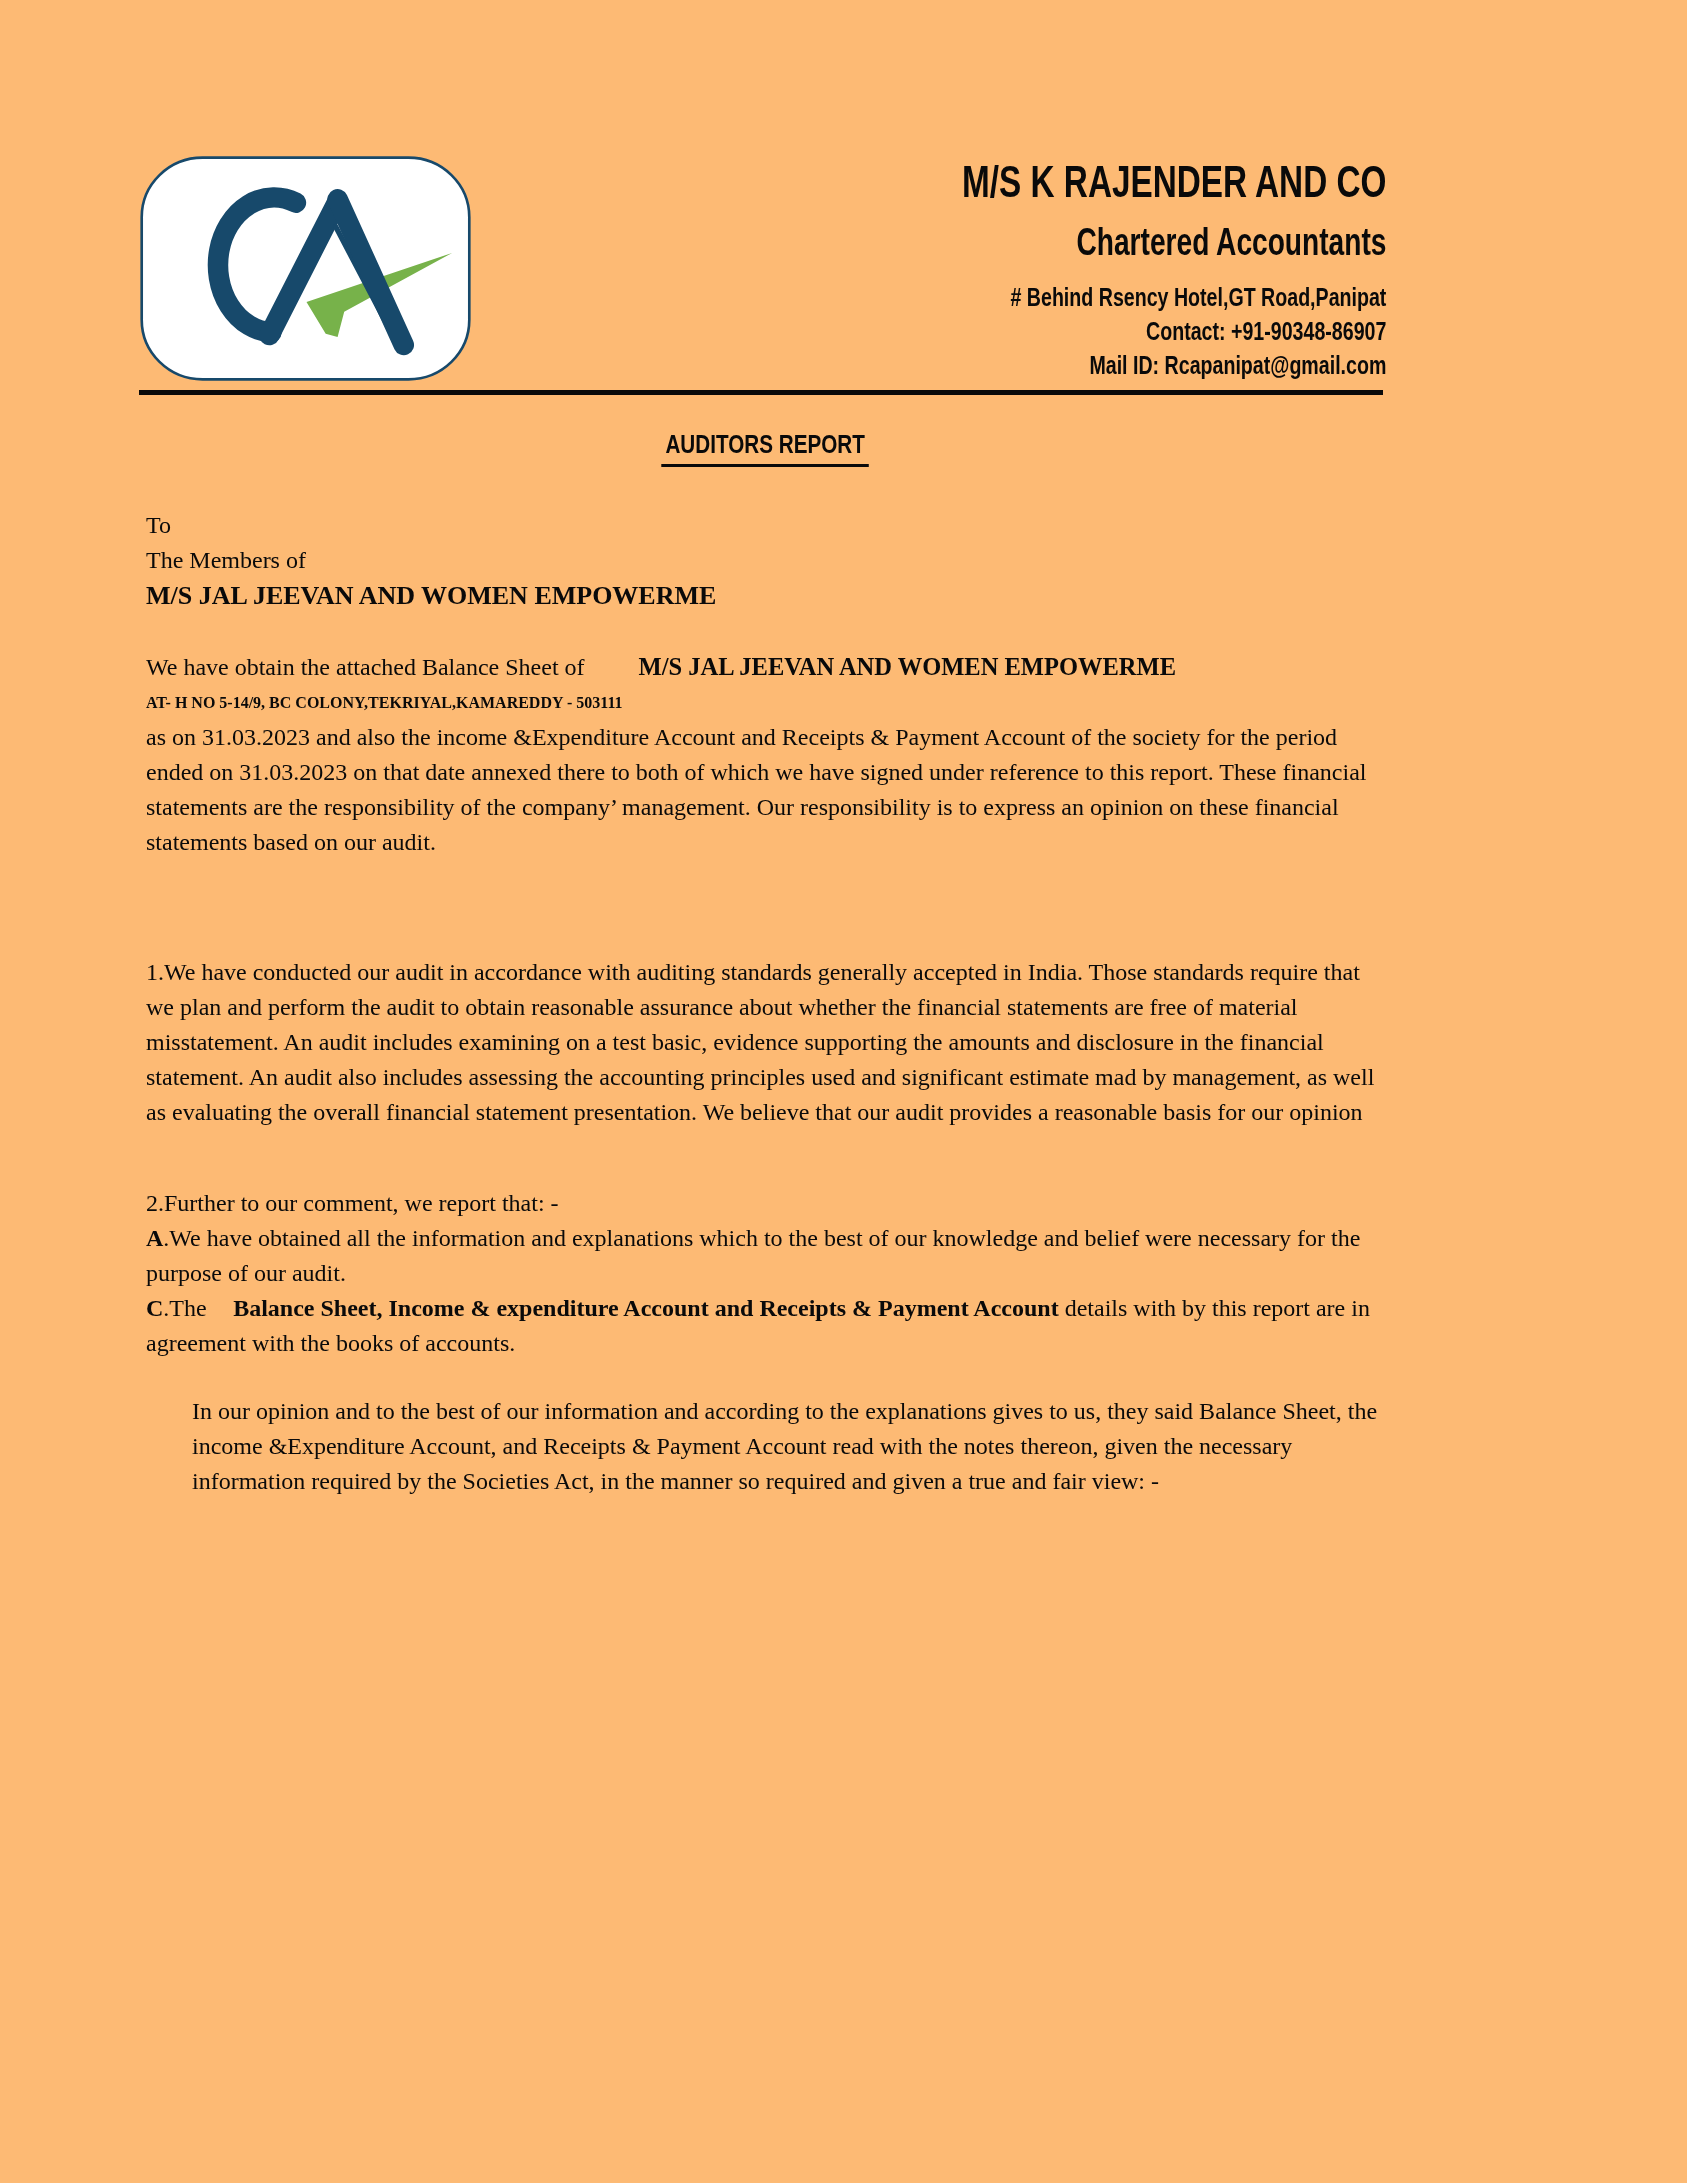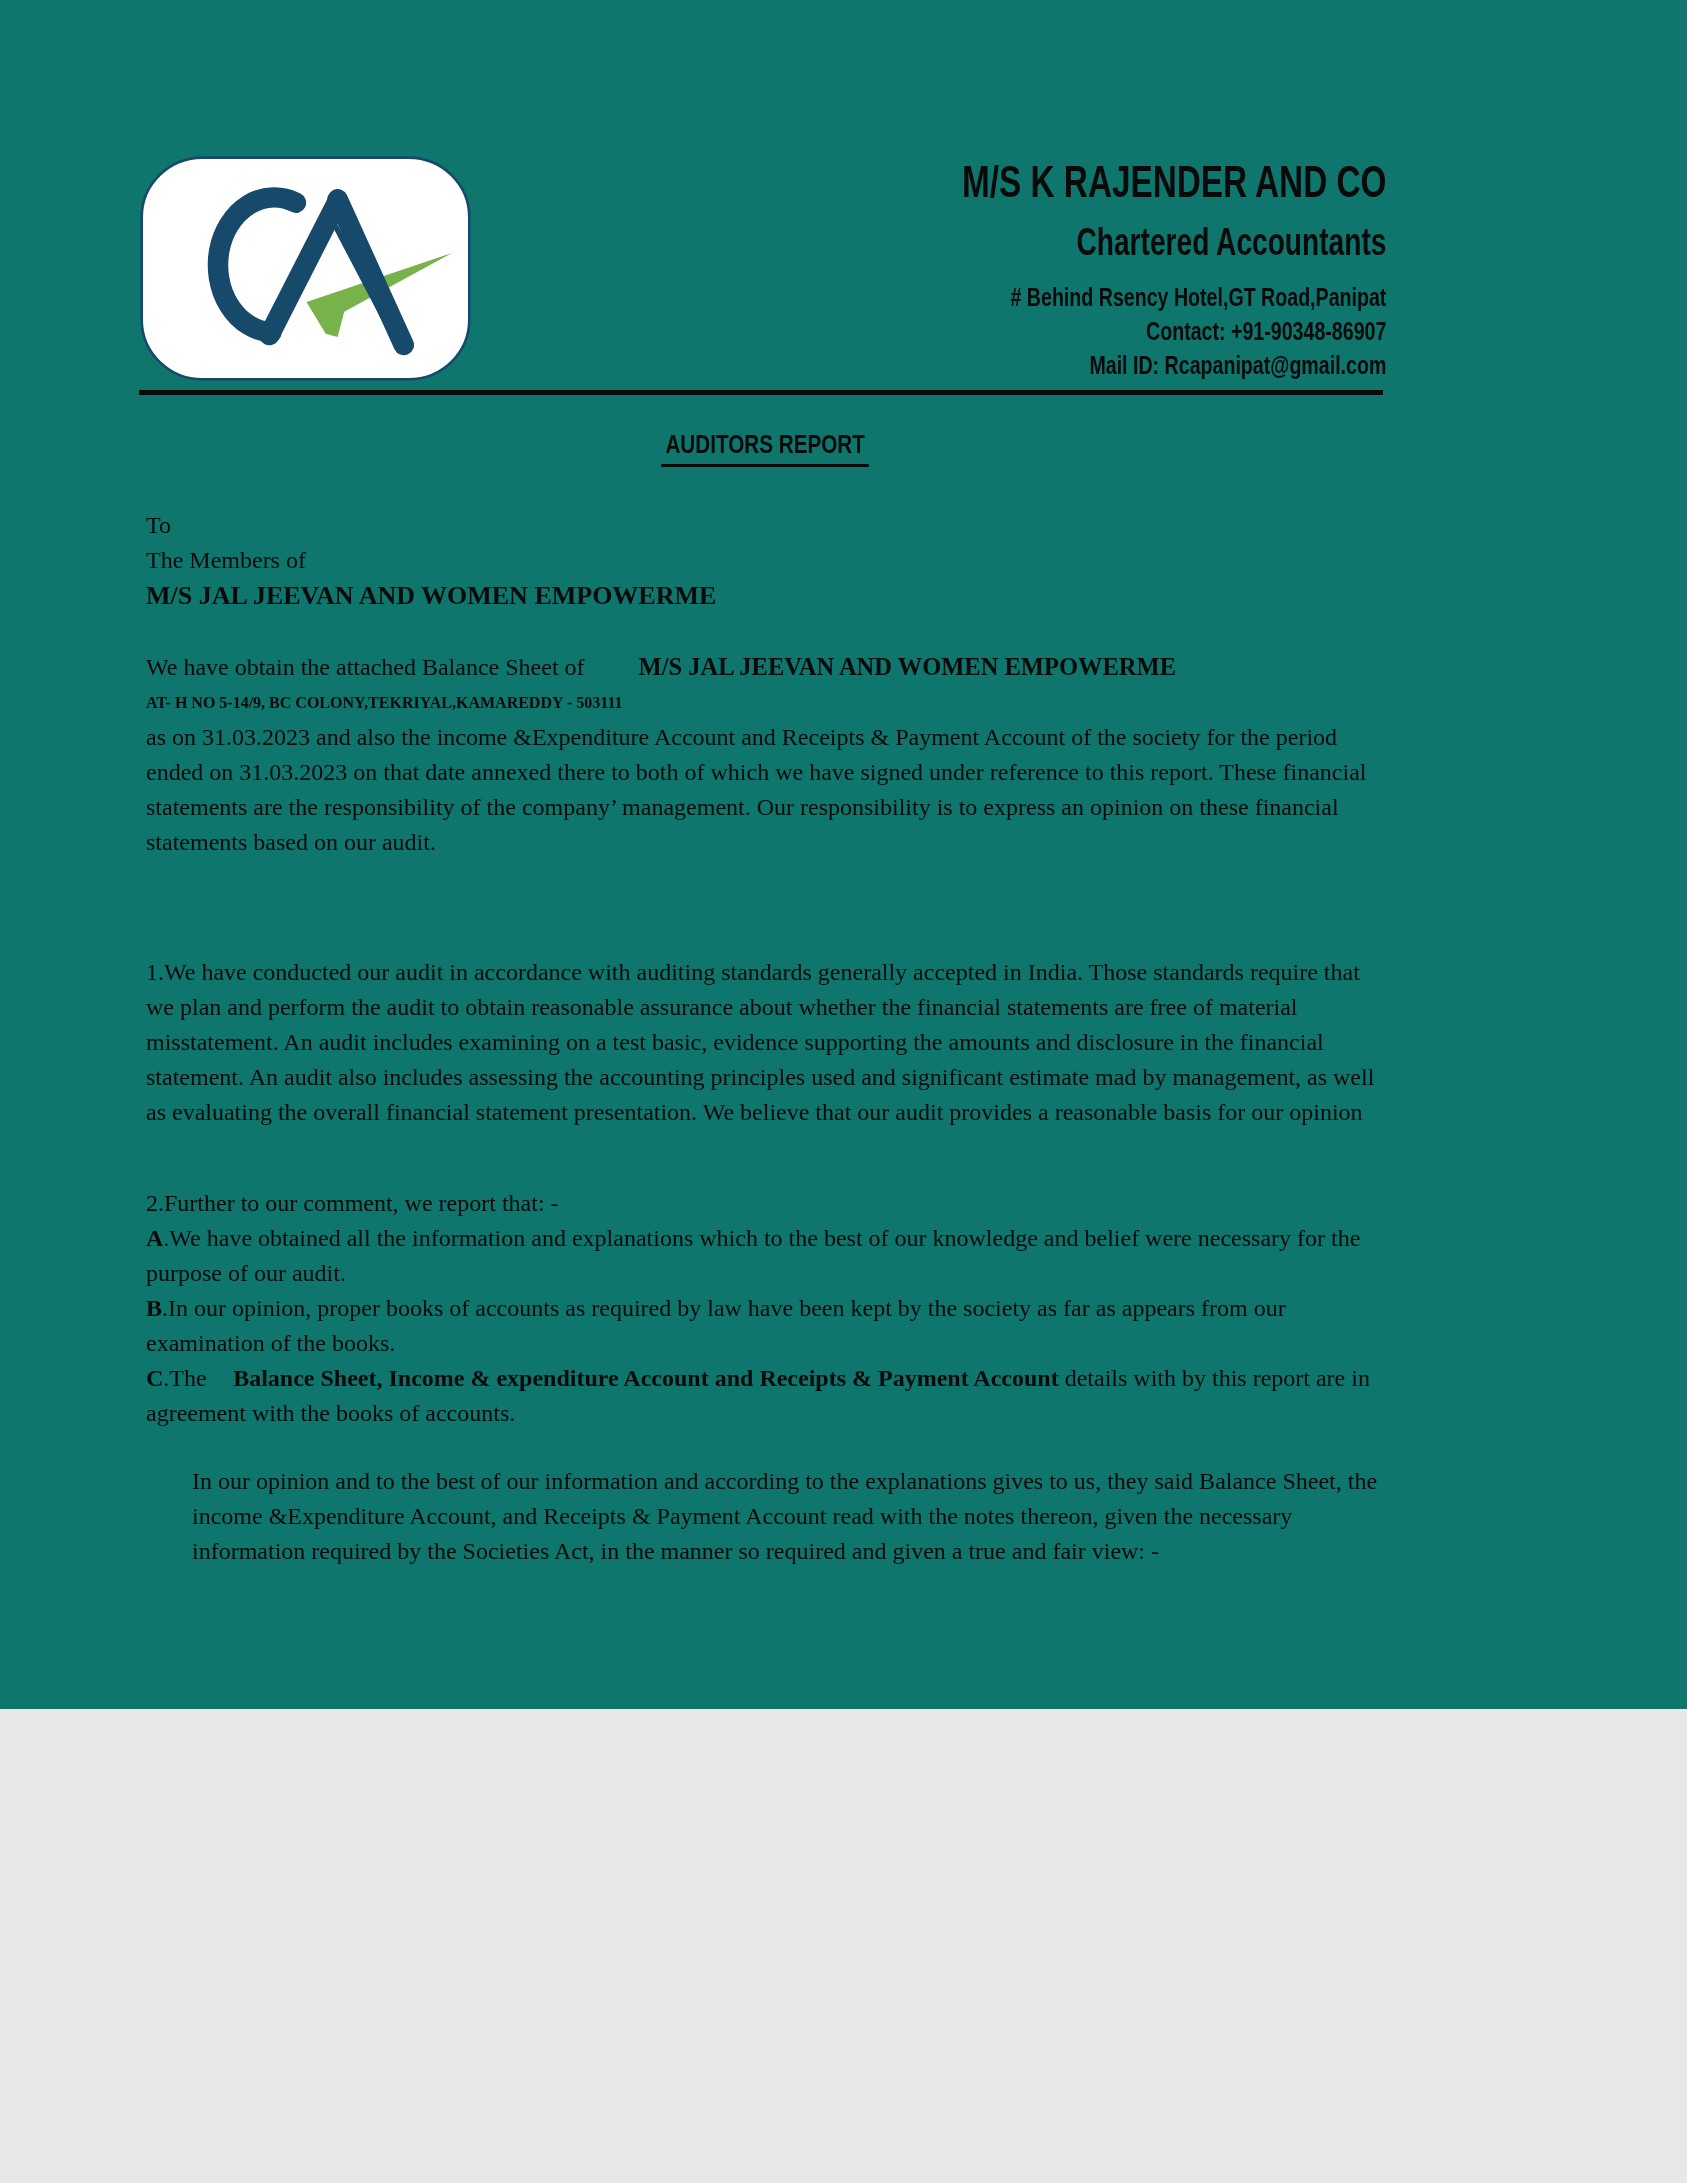--- a/index.html
+++ b/index.html
@@ -1,20 +1,20 @@
 <!DOCTYPE html>
 <html style="font-size:10.6px"><head>
 <meta charset="utf-8">
 <style>
   html,body{margin:0;padding:0;background:#e8e8e8;}
   .page{
     position:relative;
     width:1687px;
-    height:1709px;
-    background:#0f766e;
+    height:2183px;
+    background:#fdba74;
     font-family:"Liberation Serif", serif;
     color:#0a0a0a;
     overflow:hidden;
     margin:0 auto;
   }
   
   .logo{
     position:absolute;
     left:139px; top:155px;
     width:333px; height:227px;
@@ -130,23 +130,20 @@
     </div>
 
     <p class="para-1">1.We have conducted our audit in accordance with auditing standards generally accepted in India. Those standards require that we plan and perform the audit to obtain reasonable assurance about whether the financial statements are free of material misstatement. An audit includes examining on a test basic, evidence supporting the amounts and disclosure in the financial statement. An audit also includes assessing the accounting principles used and significant estimate mad by management, as well as evaluating the overall financial statement presentation. We believe that our audit provides a reasonable basis for our opinion</p>
 
     <div class="para-2">
       <div>2.Further to our comment, we report that: -</div>
       <div>
         <span class="item-label">A</span><span>.We have obtained all the information and explanations which to the best of our knowledge and belief were necessary for the purpose of our audit.</span>
       </div>
       <div>
-        <span class="item-label">B</span><span>.In our opinion, proper books of accounts as required by law have been kept by the society as far as appears from our examination of the books.</span>
-      </div>
-      <div>
         <span class="item-label">C</span><span>.The</span><span class="c-bold">Balance Sheet, Income &amp; expenditure Account and Receipts &amp; Payment Account</span><span> details with by this report are in agreement with the books of accounts.</span>
       </div>
     </div>
 
     <p class="para-3">In our opinion and to the best of our information and according to the explanations gives to us, they said Balance Sheet, the income &amp;Expenditure Account, and Receipts &amp; Payment Account read with the notes thereon, given the necessary information required by the Societies Act, in the manner so required and given a true and fair view: -</p>
 
   </main>
 </div>
 
 

